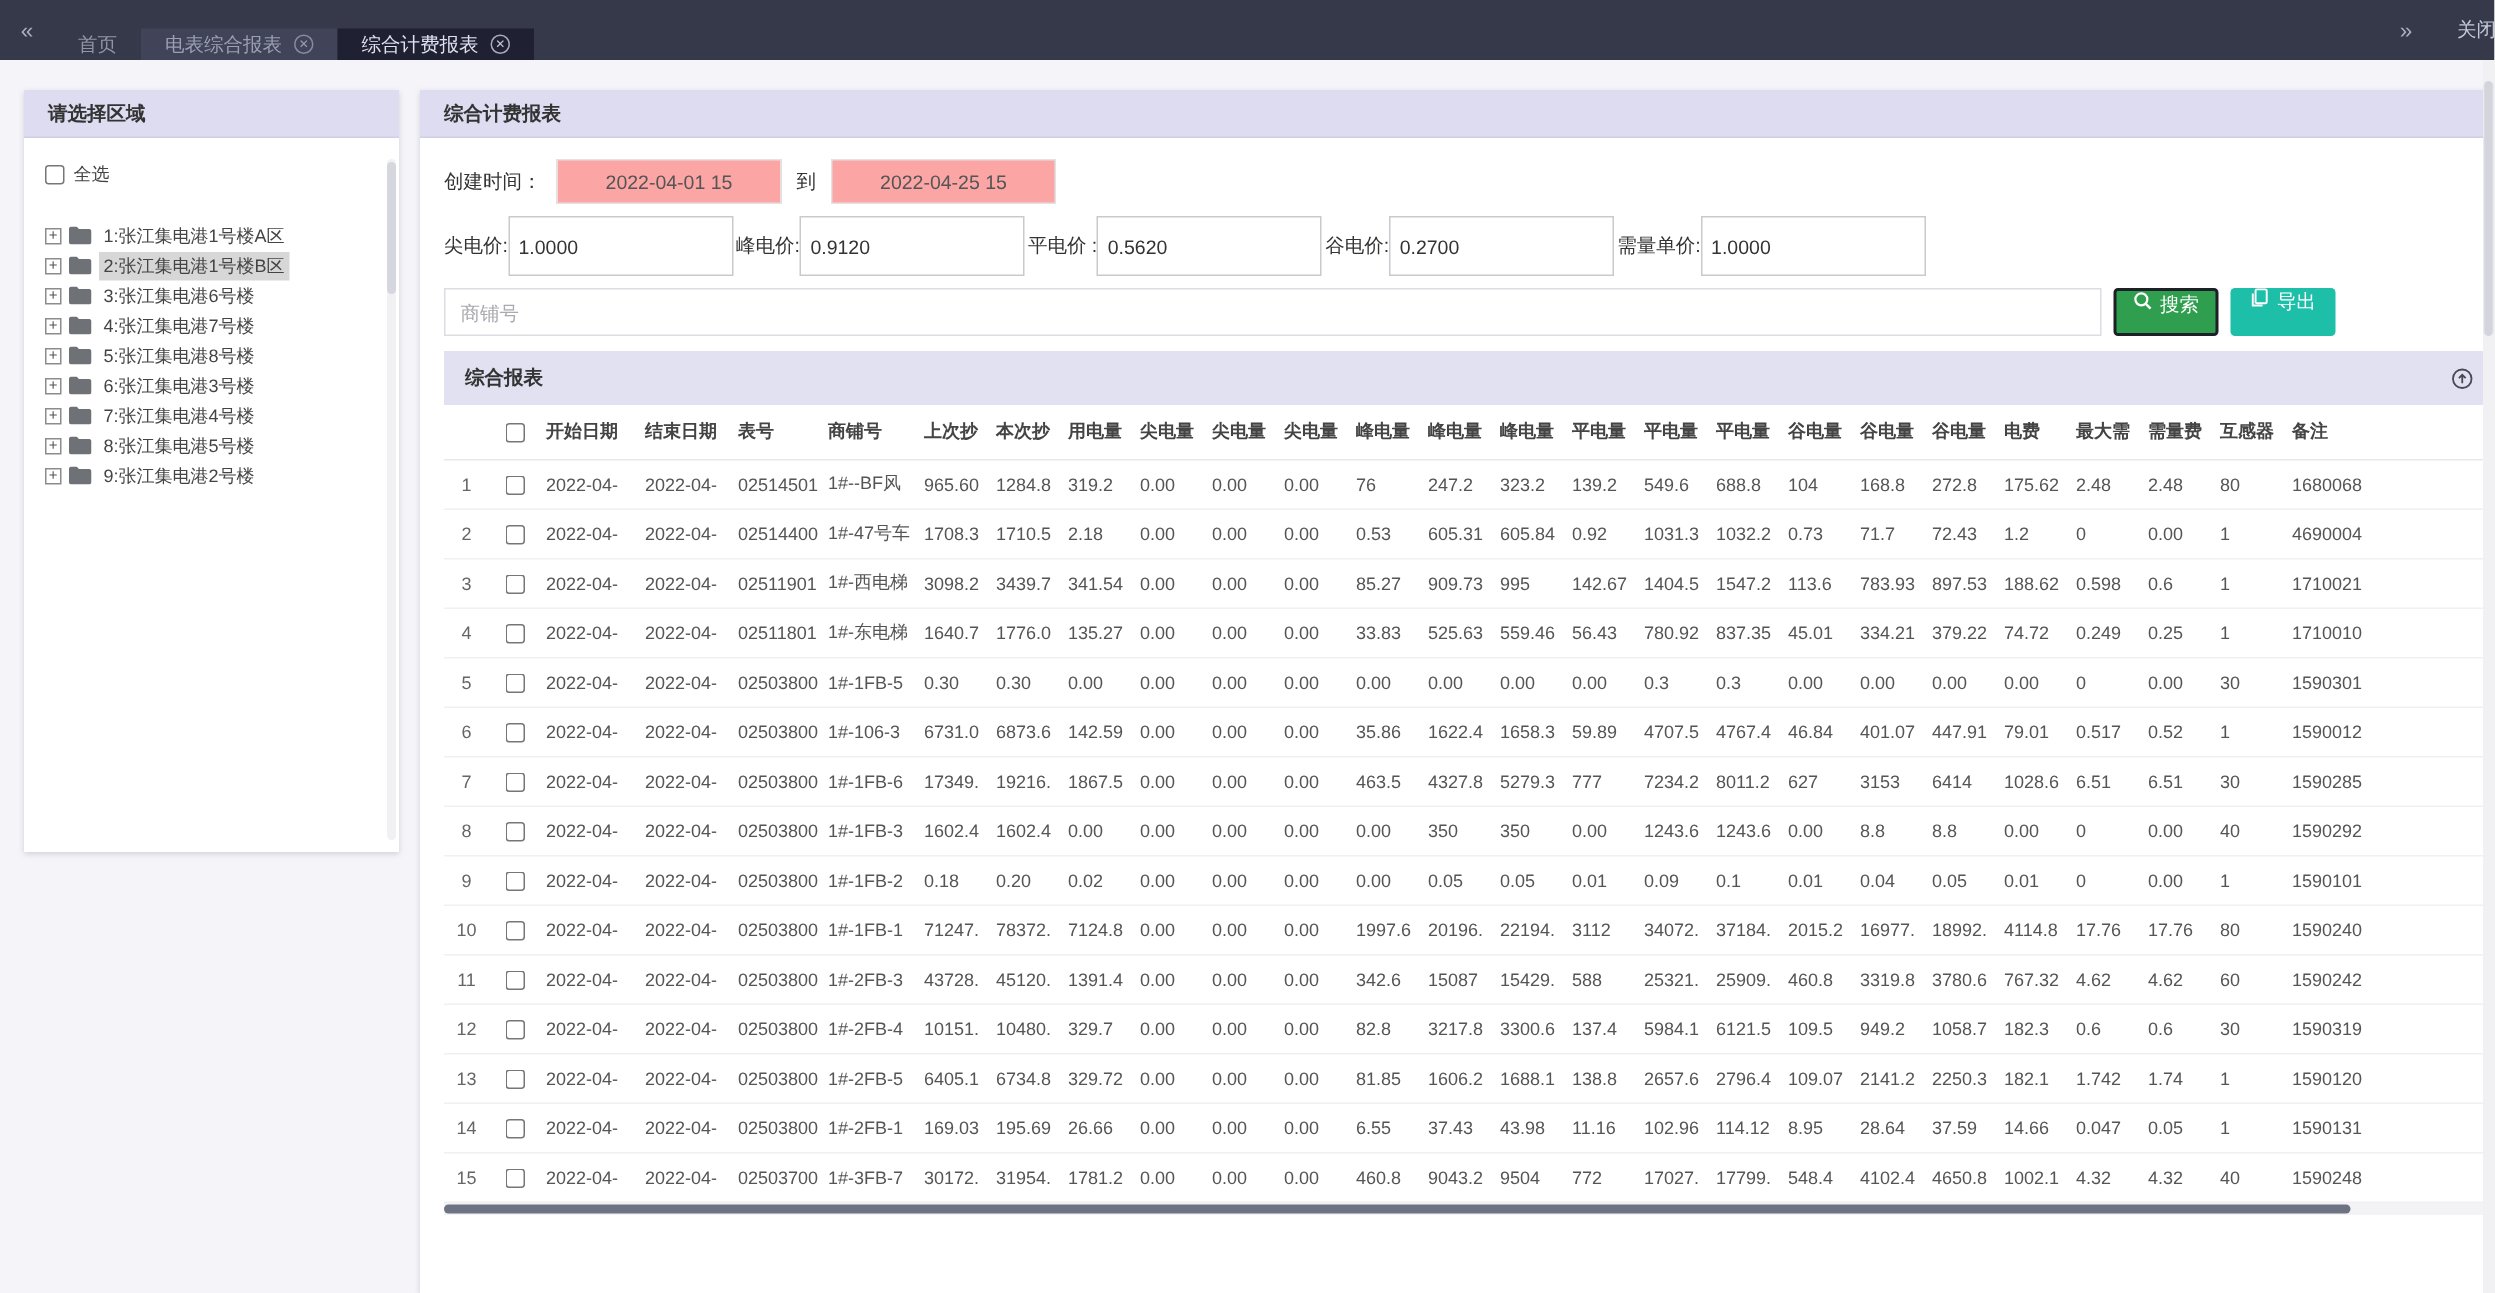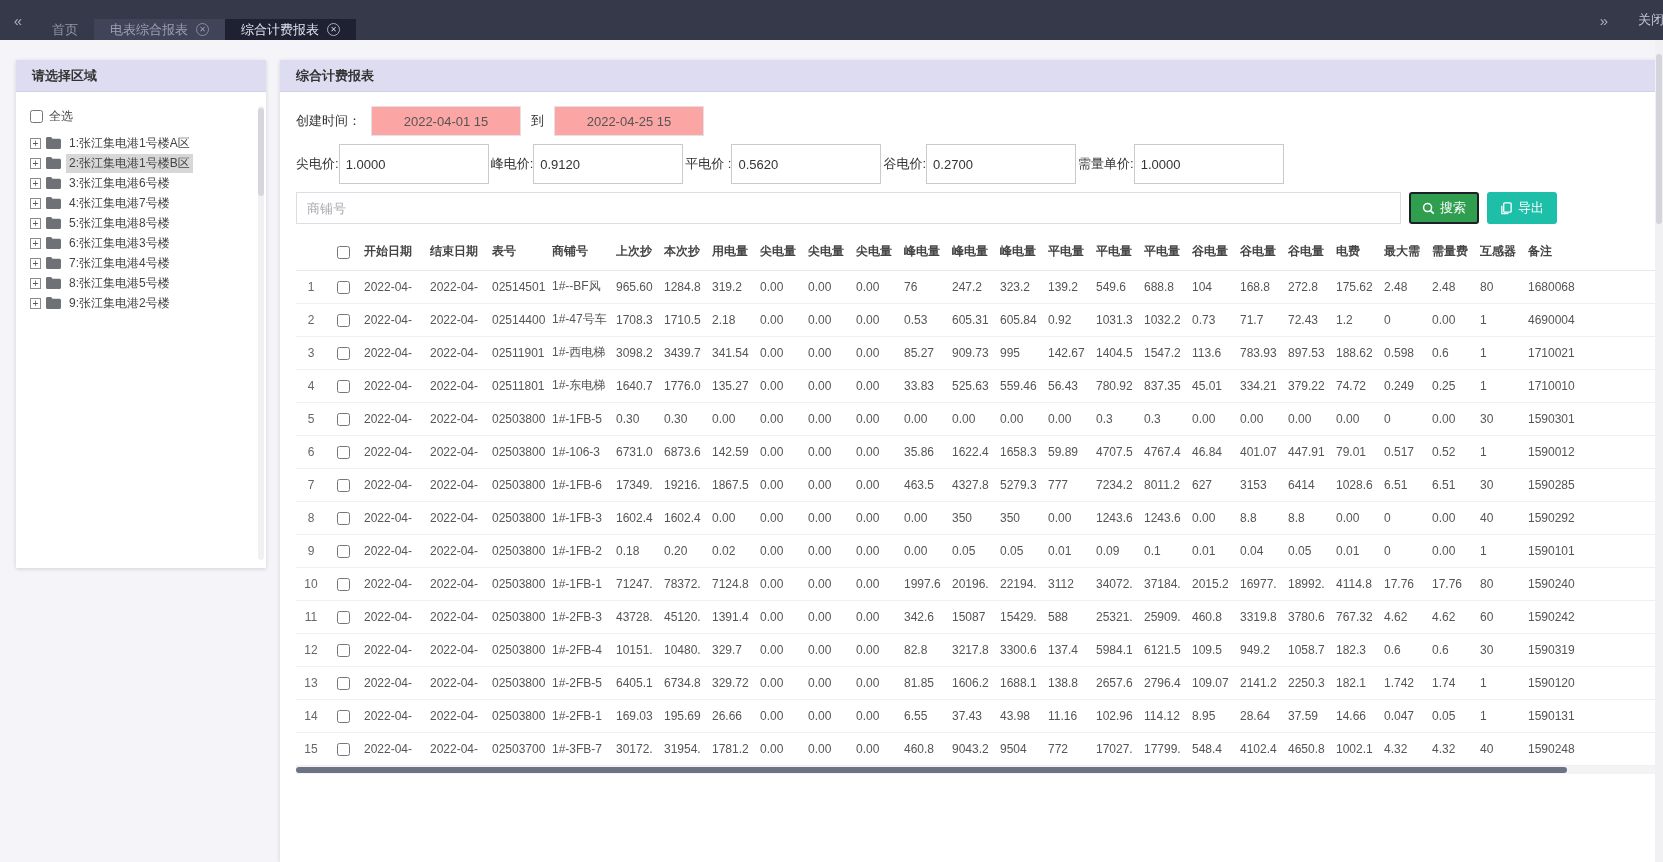--- a/index.html
+++ b/index.html
@@ -25,21 +25,21 @@
   
   .content { display:flex; align-items:flex-start; padding:20px 0 0 16px; gap:14px;
     height:822px; }
   .panel { background:#fff; box-shadow:0 1px 4px rgba(40,40,80,.18); }
   .panel-header { height:32px; background:#dddcf1; border-bottom:1px solid #cfcfe6;
     display:flex; align-items:center; padding:0 16px; font-size:13px; font-weight:bold; color:#333; }
 
   
   .sidebar { width:250px; height:508px; position:relative; flex:none; }
   .sidebar-body { padding:16px 14px; font-size:12px; color:#444; }
-  .select-all { display:flex; align-items:center; gap:6px; margin-bottom:8px; cursor:pointer; }
+  .select-all { display:flex; align-items:center; gap:6px; margin-bottom:22px; cursor:pointer; }
   .select-all input { width:13px; height:13px; }
   .tree { list-style:none; }
   .tree li { display:flex; align-items:center; gap:5px; height:20px; cursor:pointer; }
   .plusbox { width:11px; height:11px; border:1px solid #8c8c8c; background:#fff; color:#555;
     font-size:10px; line-height:9px; text-align:center; flex:none; }
   .foldericon { display:flex; align-items:center; flex:none; }
   .tree-label { padding:1px 3px; white-space:nowrap; }
   .tree-label.selected { background:#d7d7d7; }
   .side-scroll { position:absolute; right:2px; top:46px; bottom:8px; width:6px;
     background:#f1f1f4; border-radius:3px; }
@@ -55,21 +55,21 @@
     text-align:center; color:#555; font-size:13px; font-family:inherit; }
   .price-row { margin-bottom:8px; }
   .price-field { display:flex; align-items:center; margin-right:2px; }
   .plabel { white-space:nowrap; }
   .price-input { width:150px; height:40px; border:1px solid #c9c9ce; padding:12px 6px;
     font-size:13px; color:#333; font-family:inherit; }
   .search-row { margin-bottom:10px; gap:8px; padding-right:106px; }
   .shop-input { flex:1; height:32px; border:1px solid #dcdce2; padding:0 10px;
     font-size:13px; color:#333; font-family:inherit; }
   .shop-input::placeholder { color:#a9a9b0; }
-  .btn { height:32px; display:flex; align-items:center; gap:5px; color:#fff;
+  .btn { height:32px; display:flex; align-items:flex-start; gap:5px; color:#fff;
     font-size:13px; border-radius:3px; cursor:pointer; font-family:inherit; }
   .btn-search { background:#2f9e4f; border:2px solid #1d2027; padding:0 11px; }
   .btn-export { background:#1dbfa8; border:none; padding:0 13px; }
 
   
   .table-titlebar { height:36px; background:#e1e1f2; display:flex; align-items:center;
     justify-content:space-between; padding:0 14px; font-size:13px; font-weight:bold; color:#333; }
   .table-wrap { overflow:hidden; }
   table { border-collapse:collapse; table-layout:fixed; font-size:12px; color:#555; }
   th { font-weight:bold; color:#444; height:36px; text-align:left; padding:0 4px;
@@ -259,20 +259,29 @@
             <svg width="13" height="13" viewBox="0 0 14 14">
                 <rect x="4" y="1" width="8" height="10" rx="1" fill="none" stroke="#fff" stroke-width="1.4"></rect>
                 <path d="M2 4v8.5h7" fill="none" stroke="#fff" stroke-width="1.4"></path>
               </svg>
           </span>
           <span>导出</span>
         </button>
       </div>
 
       <div class="table-panel">
+        <div class="table-titlebar">
+          <span>综合报表</span>
+          <span style="display:flex;cursor:pointer">
+            <svg width="15" height="15" viewBox="0 0 16 16">
+                <circle cx="8" cy="8" r="6.6" fill="none" stroke="#4a4a55" stroke-width="1.3"></circle>
+                <path d="M8 11.2V5.4M5.6 7.6 8 5.2l2.4 2.4" fill="none" stroke="#4a4a55" stroke-width="1.3"></path>
+              </svg>
+          </span>
+        </div>
         <div class="table-wrap">
           <table id="report-table" style="width: 1378px;">
             <colgroup>
                 <col style="width: 30px;">
                 <col style="width: 34px;">
                 <col style="width: 66px;">
                 <col style="width: 62px;">
                 <col style="width: 60px;">
                 <col style="width: 64px;">
                 <col style="width: 48px;">

